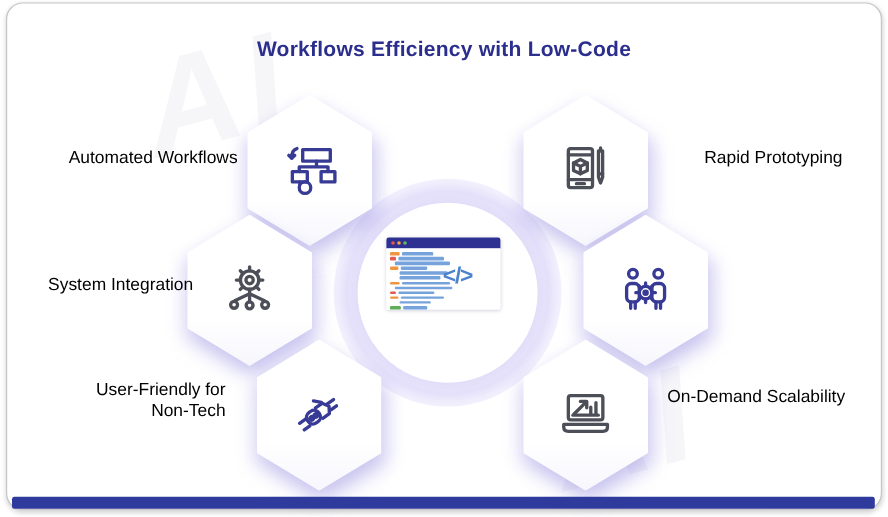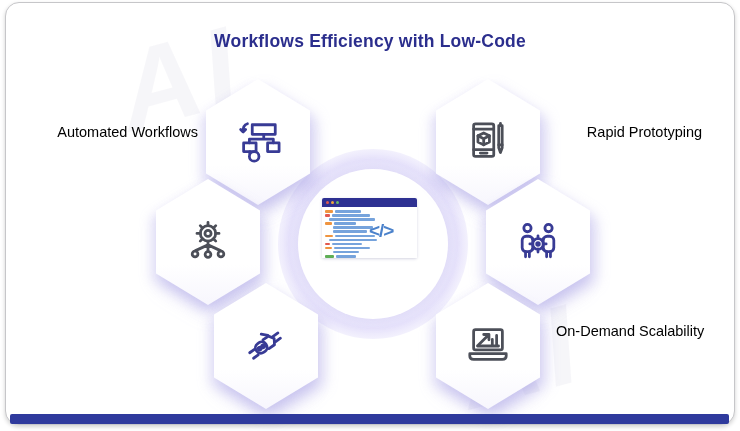--- a/index.html
+++ b/index.html
@@ -237,18 +237,20 @@
       <rect x="9" y="7" width="30" height="21" rx="2"></rect>
       <path d="M5 32h38v2.5q0 3.5-4 3.5H9q-4 0-4-3.5z"></path>
       <path d="M13 24h22"></path>
       <path d="M14 23L25 12M19.5 12H25v5.5"></path>
       <path d="M28.5 23v-6M33 23V13"></path>
     </svg>
       </div>
   </div>
 
   <div class="label l1">Automated Workflows</div>
+  <div class="label l2">System Integration</div>
+  <div class="label l3">User-Friendly for Non-Tech</div>
   <div class="label l4">Rapid Prototyping</div>
   <div class="label l6">On-Demand Scalability</div>
 
   <div class="bottom-bar"></div>
 
 </div>
 
 </body></html>

